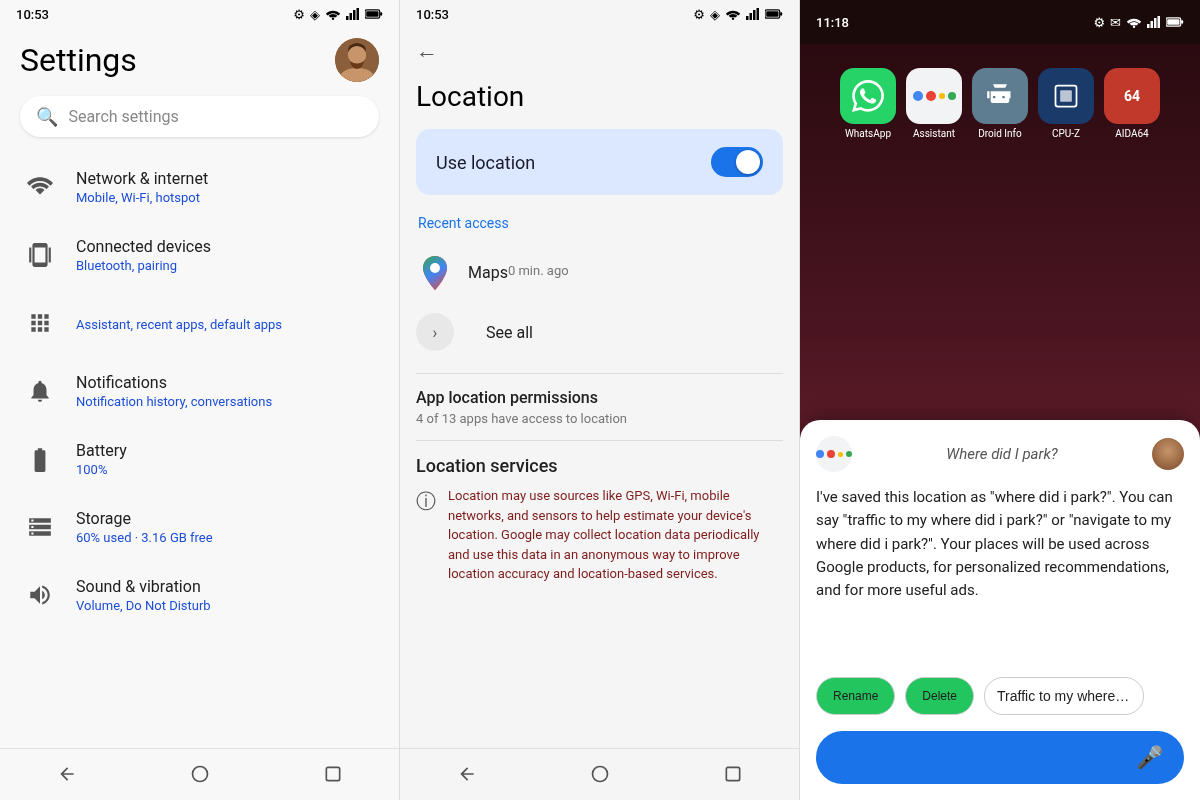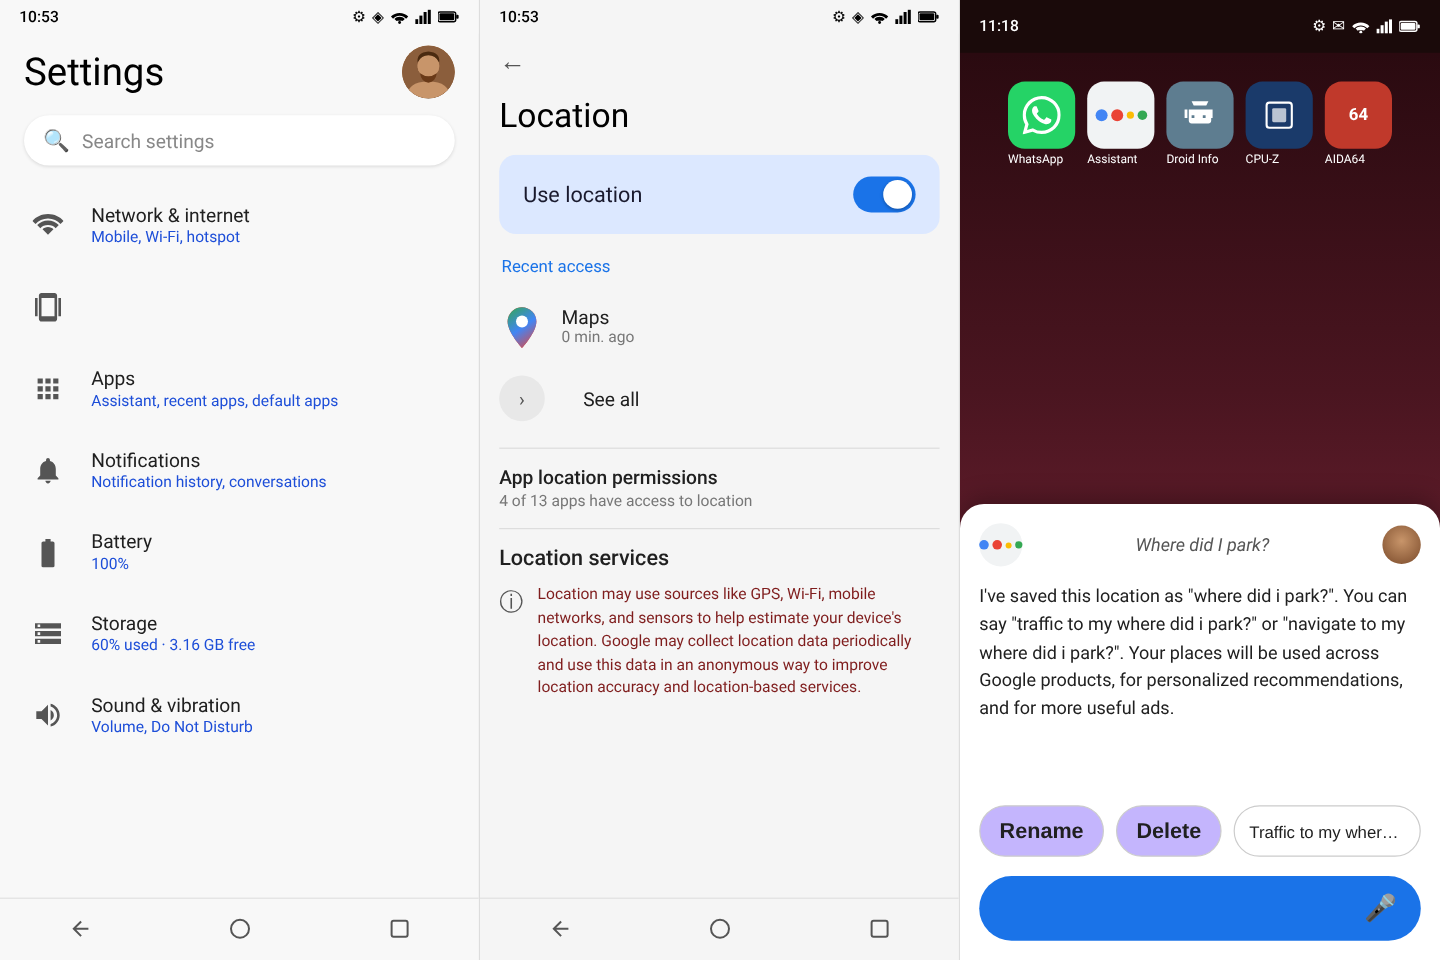--- a/index.html
+++ b/index.html
@@ -247,21 +247,21 @@
       gap: 14px;
       padding: 10px 0;
     }
     .maps-icon {
       width: 38px;
       height: 38px;
       display: flex;
       align-items: center;
       justify-content: center;
     }
-    .maps-text-block { display: flex; flex-direction: column; }
+    .maps-text-block { display: flex; flex-direction: row; }
     .maps-app-name { font-size: 16px; color: #202020; }
     .maps-time { font-size: 13px; color: #777; }
 
     .see-all-item {
       display: flex;
       align-items: center;
       gap: 16px;
       padding: 12px 0;
       cursor: pointer;
     }
@@ -356,21 +356,21 @@
 
     .app-icons-row {
       display: flex;
       gap: 10px;
       justify-content: center;
       margin-top: 8px;
     }
     .app-icon-item {
       display: flex;
       flex-direction: column;
-      align-items: flex-start;
+      align-items: center;
       gap: 4px;
     }
     .app-icon-circle {
       width: 56px;
       height: 56px;
       border-radius: 14px;
       display: flex;
       align-items: center;
       justify-content: center;
       font-size: 22px;
@@ -439,26 +439,25 @@
 
     .asst-actions {
       display: flex;
       gap: 10px;
       margin: 14px 0 16px 0;
     }
     .asst-action-btn {
       padding: 10px 16px;
       border: 1.5px solid #ccc;
       border-radius: 24px;
-      font-size: 18px;
+      font-size: 12px;
       color: #202020;
-      background: #c4b5fd;
+      background: #22c55e;
       cursor: pointer;
       white-space: nowrap;
-      font-weight: bold;
     }
     .asst-action-btn-overflow {
       padding: 10px 12px;
       border: 1.5px solid #ccc;
       border-radius: 24px;
       font-size: 14px;
       color: #202020;
       background: #fff;
       cursor: pointer;
       overflow: hidden;
@@ -570,30 +569,33 @@
         <span class="settings-item-subtitle">Mobile, Wi-Fi, hotspot</span>
       </div>
     </div>
 
     <div class="settings-item">
       <div class="settings-item-icon">
         <svg viewBox="0 0 24 24">
             <path d="M17 1H7C5.9 1 5 1.9 5 3v18c0 1.1.9 2 2 2h10c1.1 0 2-.9 2-2V3c0-1.1-.9-2-2-2zm0 18H7V5h10v14zM4 5H2v14h2zM22 5h-2v14h2z"></path>
           </svg>
       </div>
+      <div class="settings-item-text">
+        <span class="settings-item-title">Connected devices</span>
+        <span class="settings-item-subtitle">Bluetooth, pairing</span>
+      </div>
     </div>
 
     <div class="settings-item">
       <div class="settings-item-icon">
         <svg viewBox="0 0 24 24">
             <path d="M4 8h4V4H4v4zm6 12h4v-4h-4v4zm-6 0h4v-4H4v4zm0-6h4v-4H4v4zm6 0h4v-4h-4v4zm6-10v4h4V4h-4zm-6 4h4V4h-4v4zm6 6h4v-4h-4v4zm0 6h4v-4h-4v4z"></path>
           </svg>
       </div>
       <div class="settings-item-text">
-        <span class="settings-item-title">Apps</span>
         <span class="settings-item-subtitle">Assistant, recent apps, default apps</span>
       </div>
     </div>
 
     <div class="settings-item">
       <div class="settings-item-icon">
         <svg viewBox="0 0 24 24">
             <path d="M12 22c1.1 0 2-.9 2-2h-4c0 1.1.9 2 2 2zm6-6V11c0-3.07-1.64-5.64-4.5-6.32V4c0-.83-.67-1.5-1.5-1.5S10.5 3.17 10.5 4v.68C7.63 5.36 6 7.92 6 11v5l-2 2v1h16v-1l-2-2z"></path>
           </svg>
       </div>

